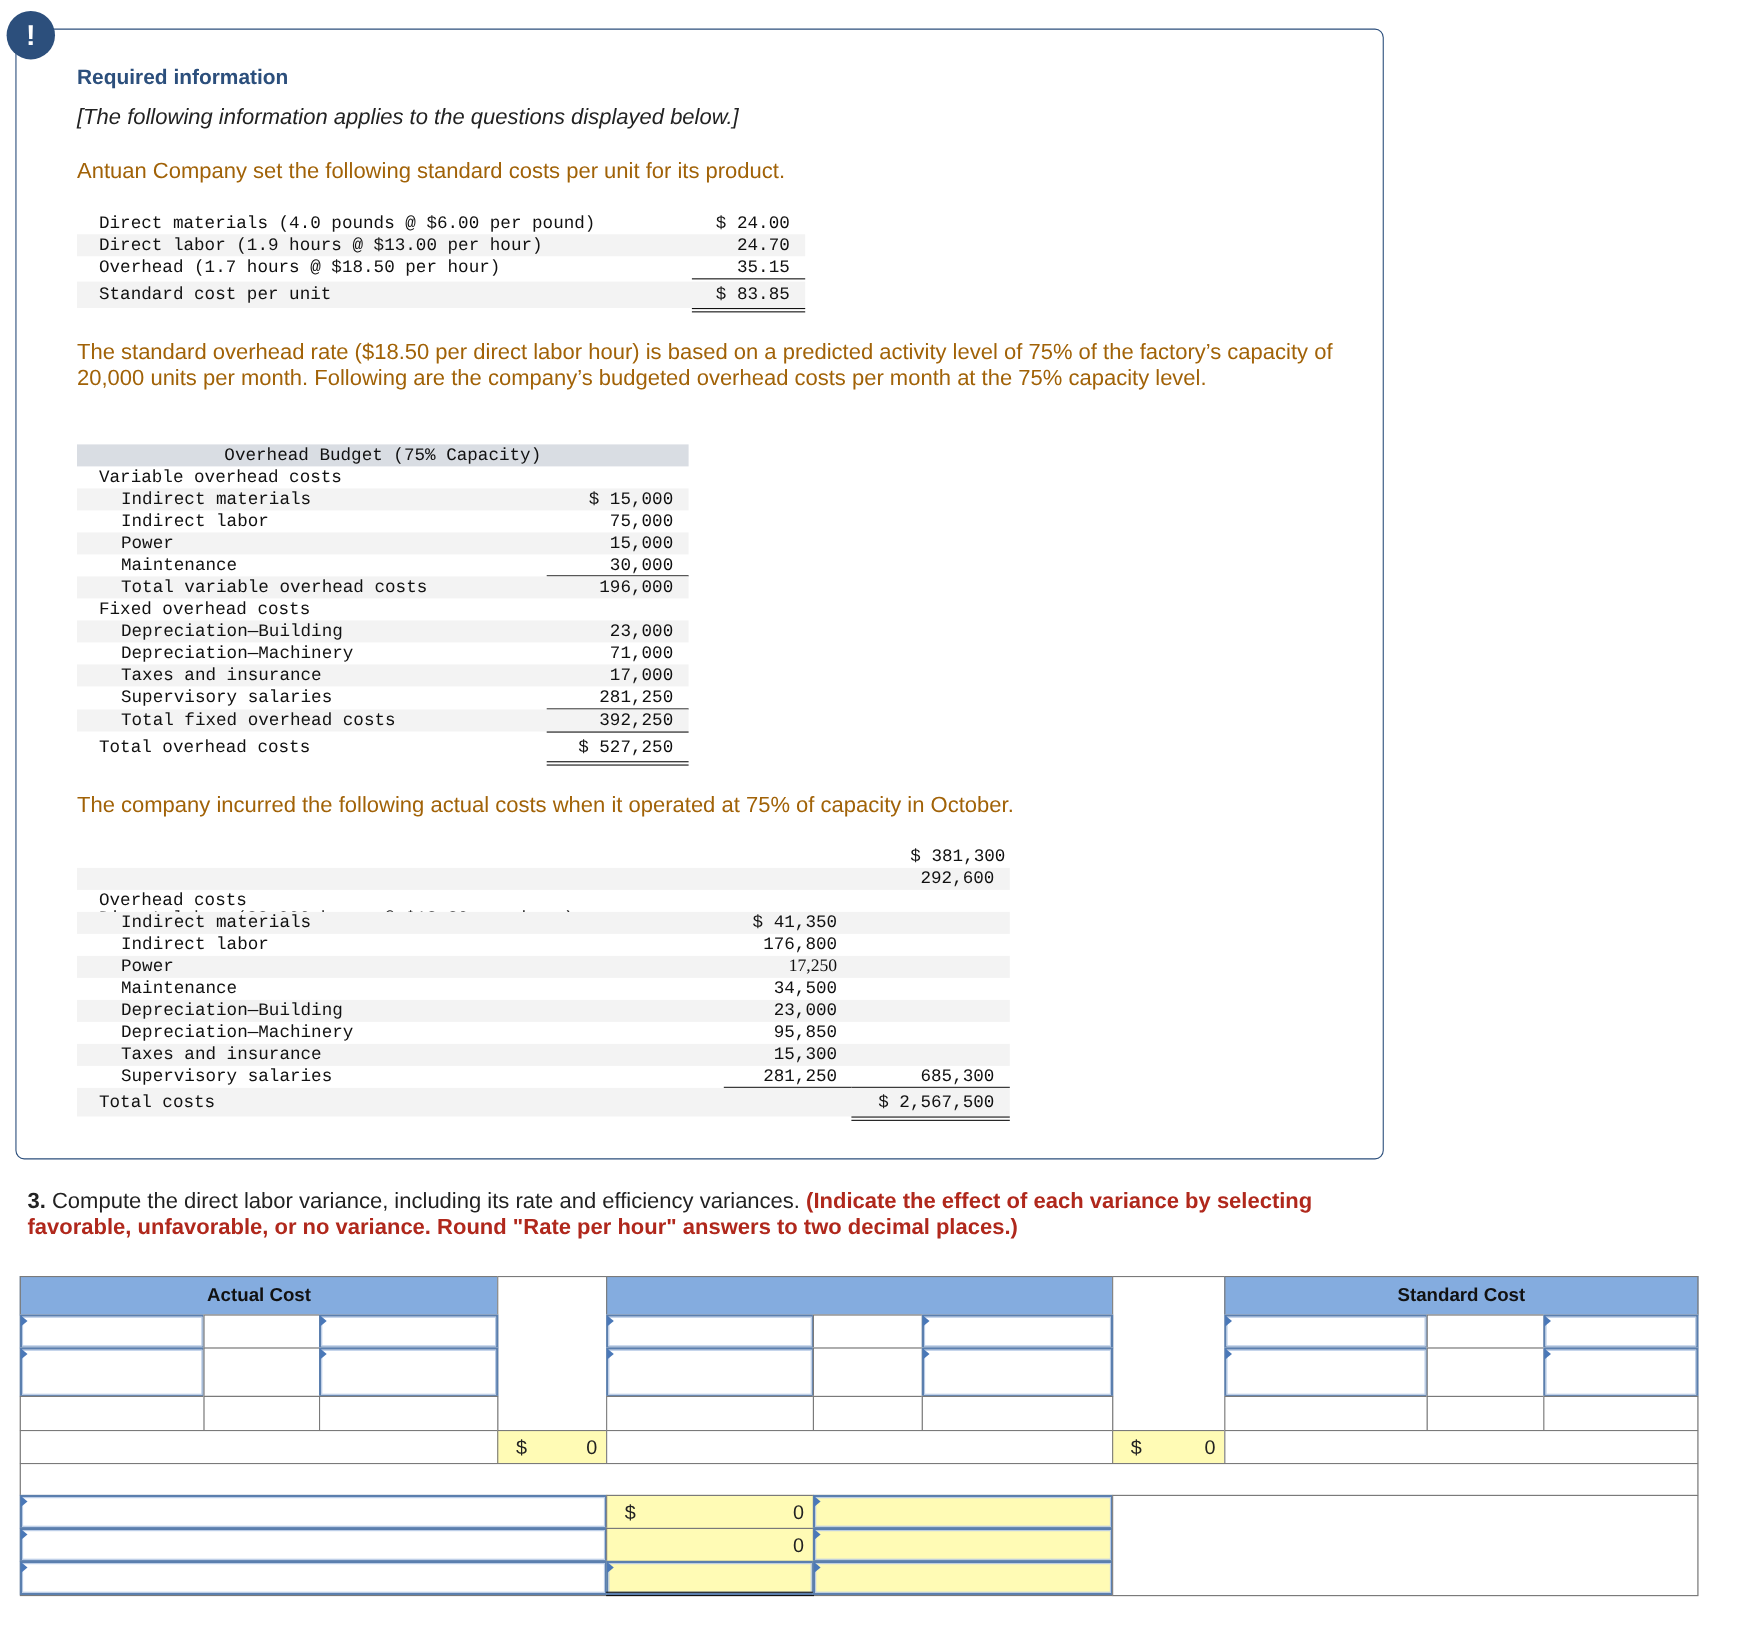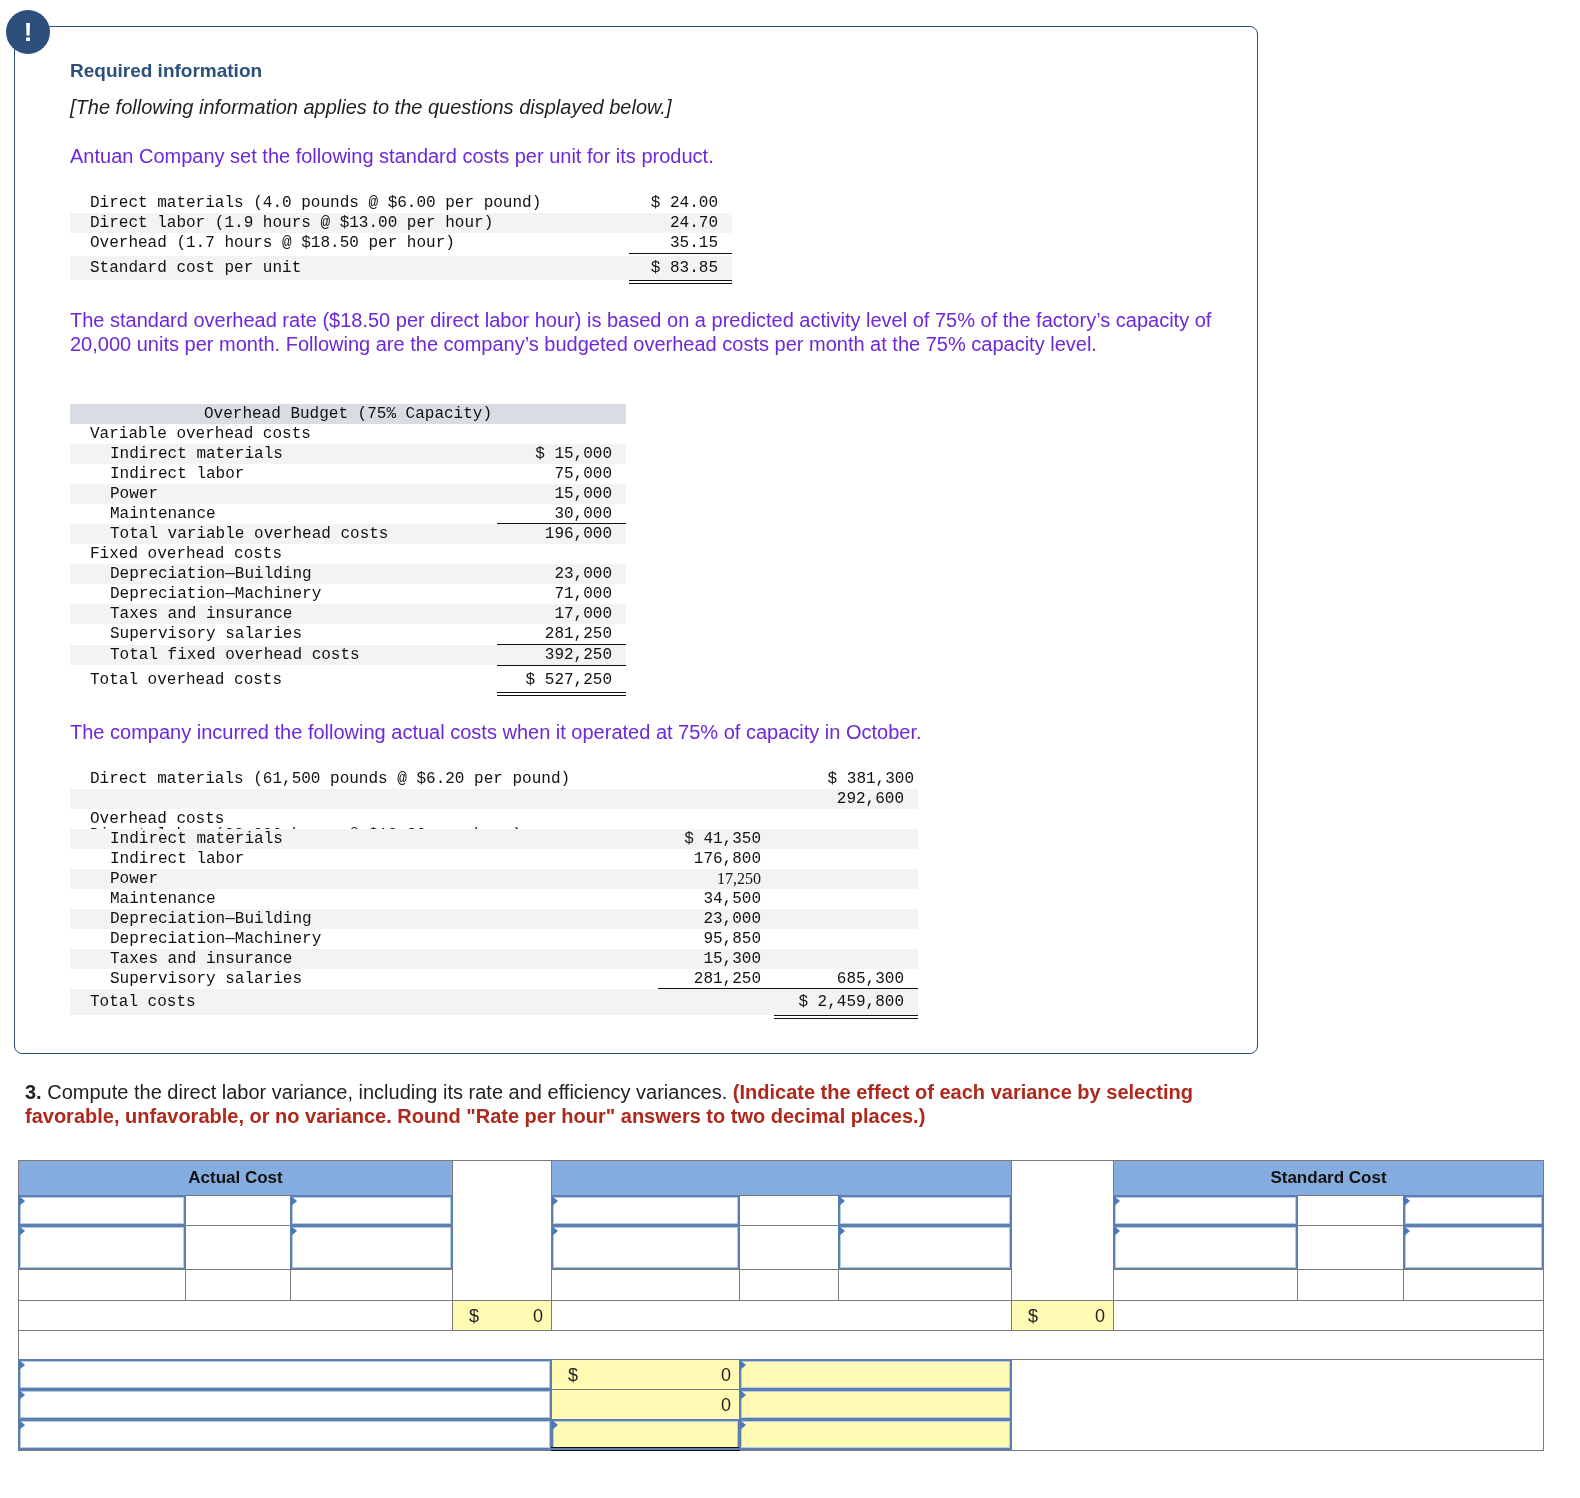--- a/index.html
+++ b/index.html
@@ -8,21 +8,21 @@
          font-family: "Liberation Sans", sans-serif; color: #222; }
 
   .info-box { position: absolute; left: 14px; top: 26px; width: 1244px; height: 1028px;
               border: 1.5px solid #2c4f7c; border-radius: 8px; }
   .alert-badge { position: absolute; left: 6px; top: 10px; width: 44px; height: 44px;
                  border-radius: 50%; background: #2c4f7c; color: #fff;
                  font: bold 26px "Liberation Sans", sans-serif; text-align: center; line-height: 44px; }
 
   .req-title { position: absolute; left: 70px; top: 60px; font: bold 19px "Liberation Sans", sans-serif; color: #2c4f7c; }
   .req-sub { position: absolute; left: 70px; top: 96px; font: italic 20px "Liberation Sans", sans-serif; color: #222; }
-  .para { position: absolute; left: 70px; font: 20px "Liberation Sans", sans-serif; color: #6d28d9; line-height: 24px; }
+  .para { position: absolute; left: 70px; font: 20px "Liberation Sans", sans-serif; color: #a16207; line-height: 24px; }
 
   .mono { font-family: "Liberation Mono", "DejaVu Sans Mono", monospace; font-size: 16px; color: #111; }
 
   .tbl { position: absolute; }
   .row { position: absolute; left: 0; height: 20px; line-height: 20px; white-space: pre; }
   .row.shade { background: #f3f3f3; }
   .row .lbl { position: absolute; top: 0; }
   .row .val { position: absolute; top: 0; text-align: right; }
 
   .uline { position: absolute; height: 1px; background: #111; }
@@ -137,21 +137,20 @@
     <span class="lbl" style="left:20px;">Total overhead costs</span>
     <span class="val" style="right:14px;">$ 527,250</span>
   </div>
   <div class="dline" style="left:427px; top:288px; width:129px;"></div>
 </div>
 
 <div class="para" style="top:720px;">The company incurred the following actual costs when it operated at 75% of capacity in October.</div>
 
 <div class="tbl mono" style="left:70px; top:769px;">
   <div class="row" style="top:0; width:848px;">
-    <span class="lbl" style="left:20px;">Direct materials (61,500 pounds @ $6.20 per pound)</span>
     <span class="val" style="right:4px;">$ 381,300</span>
   </div>
   <div class="row shade" style="top:20px; width:848px;">
     <span class="lbl" style="left:20px;margin-top:36px;">Direct labor (22,000 hours @ $13.30 per hour)</span>
     <span class="val" style="right:14px;">292,600</span>
   </div>
   <div class="row" style="top:40px; width:848px;">
     <span class="lbl" style="left:20px;">Overhead costs</span>
   </div>
   <div class="row shade" style="top:60px; width:848px;">
@@ -184,21 +183,21 @@
   </div>
   <div class="row" style="top:200px; width:848px;">
     <span class="lbl" style="left:40px;">Supervisory salaries</span>
     <span class="val" style="right:157px;">281,250</span>
     <span class="val" style="right:14px;">685,300</span>
   </div>
   <div class="uline" style="left:588px; top:219px; width:116px;"></div>
   <div class="uline" style="left:704px; top:219px; width:144px;"></div>
   <div class="row shade" style="top:220px; width:848px; height:26px; line-height:26px;">
     <span class="lbl" style="left:20px;">Total costs</span>
-    <span class="val" style="right:14px;">$ 2,459,800</span>
+    <span class="val" style="right:14px;">$ 2,567,500</span>
   </div>
   <div class="dline" style="left:704px; top:246px; width:144px;"></div>
 </div>
 
 <div class="question">
   <b class="num">3.</b><span> Compute the direct labor variance, including its rate and efficiency variances. </span><span class="instr">(Indicate the effect of each variance by selecting favorable, unfavorable, or no variance. Round "Rate per hour" answers to two decimal places.)</span>
 </div>
 
 <div class="grid">
 

